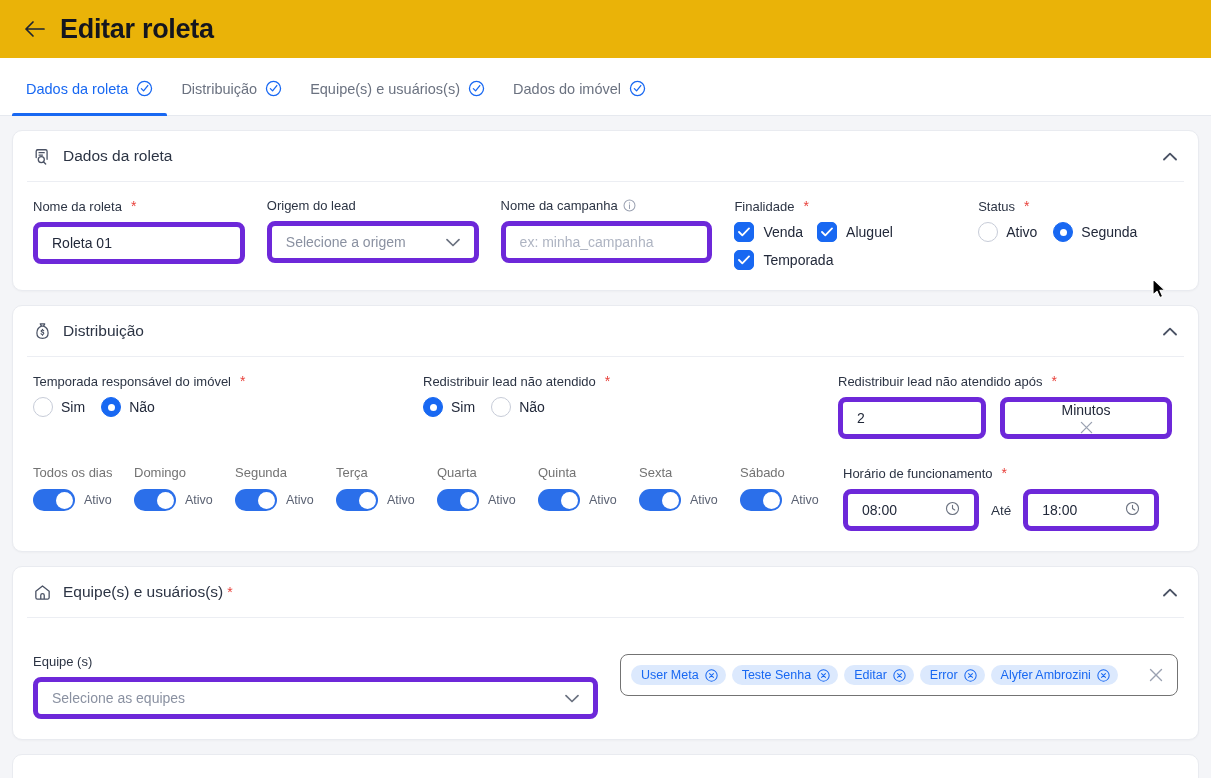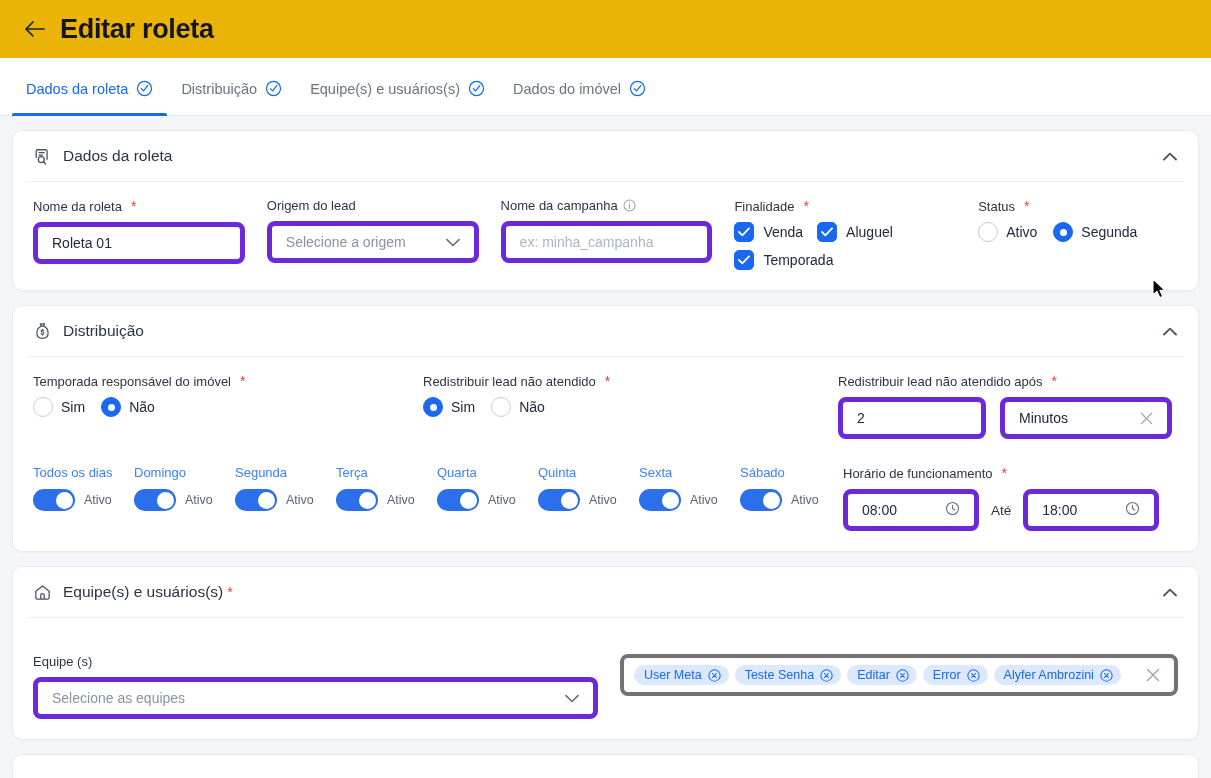--- a/index.html
+++ b/index.html
@@ -183,29 +183,29 @@
   }
   .radio-label { font-size: 14px; color: #22293a; }
 
   
   .dist-row1 { display: flex; }
   .dist-c1 { width: 390px; }
   .dist-c2 { width: 415px; }
   .dist-c3 { flex: 1; }
   .inline-two { display: flex; gap: 14px; }
   .inline-two .num { width: 148px; }
-  .inline-two .unit { width: 172px; }
+  .inline-two .unit { width: 172px; flex-direction: column; }
 
   .days-row {
     display: flex;
     margin-top: 26px;
   }
   .days { display: flex; gap: 0px; width: 810px; }
   .day-col { width: 101px; }
-  .day-name { font-size: 13px; color: #3b82f6; margin-bottom: 9px; }
+  .day-name { font-size: 13px; color: #737373; margin-bottom: 9px; }
   .day-toggle { display: flex; align-items: center; gap: 9px; }
   .switch {
     width: 42px; height: 22px;
     border-radius: 11px;
     background: #2b6fea;
     position: relative;
     cursor: pointer;
     flex: 0 0 auto;
   }
   .switch::after {
@@ -222,21 +222,21 @@
   .hours-row { display: flex; align-items: center; gap: 12px; }
   .time-box { width: 136px; }
   .time-sep { font-size: 13.5px; color: #2c3444; }
 
   
   .eq-row { display: flex; gap: 22px; margin-top: 20px; }
   .eq-c1 { width: 565px; }
   .eq-c2 { flex: 1; }
   .chips-box {
     min-height: 42px;
-    border: 4px solid #737373;
+    border: 1px solid #737373;
     border-radius: 8px;
     display: flex;
     align-items: center;
     padding: 5px 10px;
     gap: 6px;
     background: #fff;
     flex-wrap: wrap;
   }
   .chip {
     display: inline-flex;

